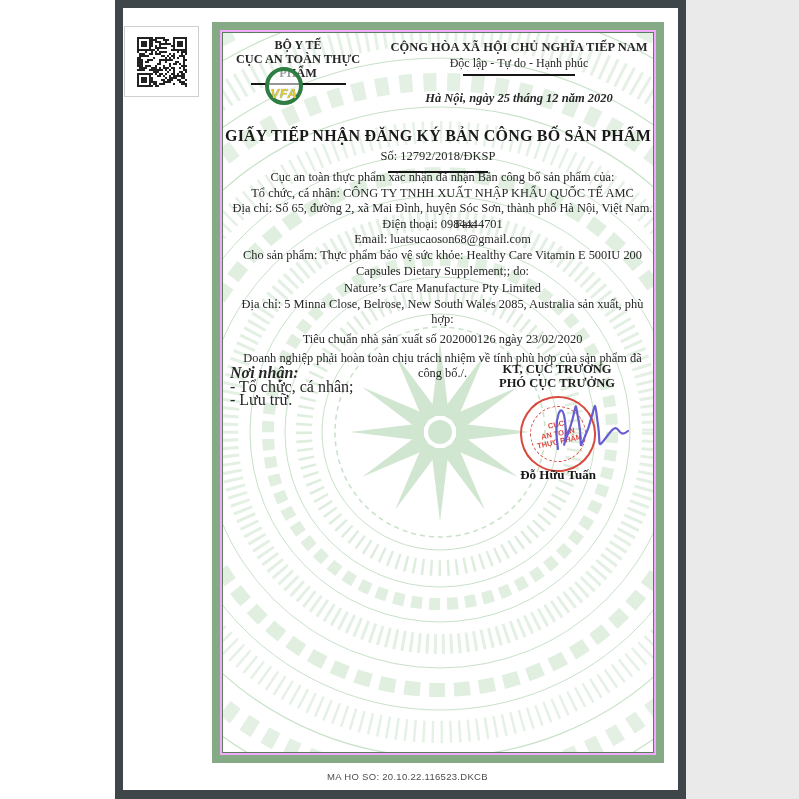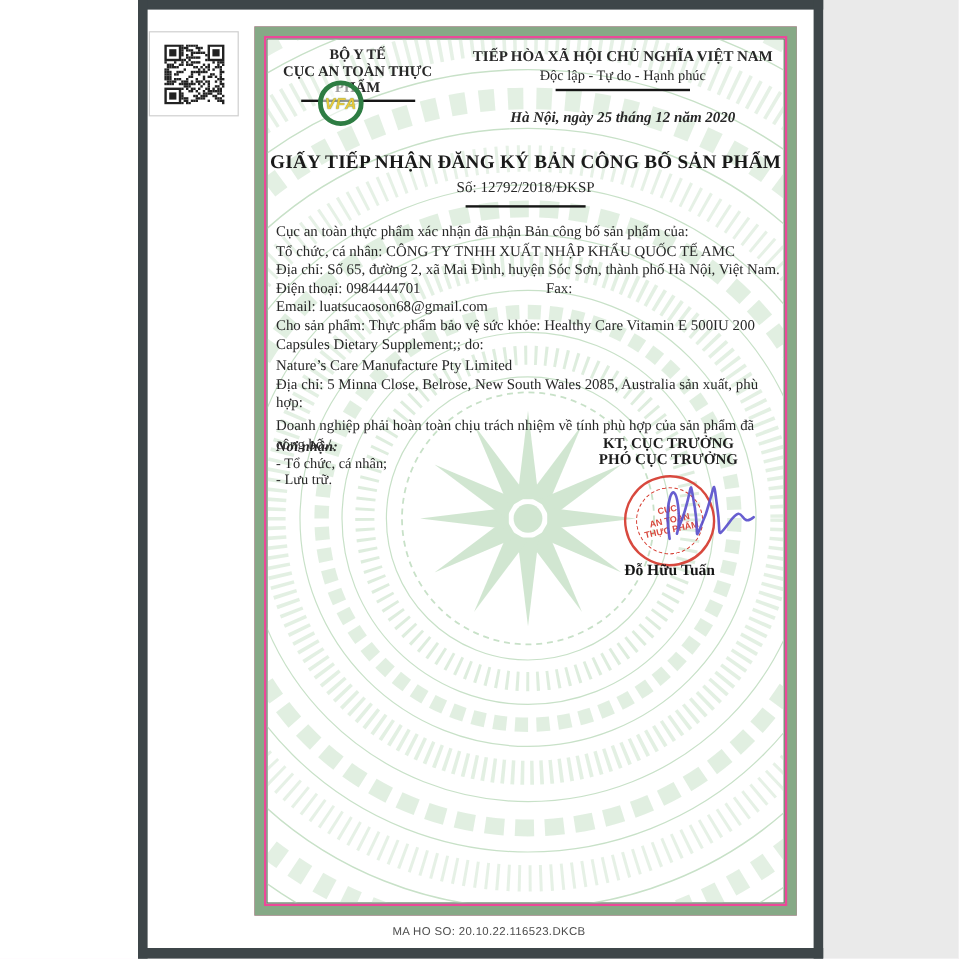--- a/index.html
+++ b/index.html
@@ -14,58 +14,58 @@
   .frame-left   { left:115px; top:0;   width:8px;   height:799px; background:#3e4649; }
   .frame-right  { left:678px; top:0;   width:8px;   height:799px; background:#3e4649; }
   .frame-bottom { left:115px; top:790px; width:571px; height:9px; background:#3e4649; }
 
   
   .qr-box { left:124px; top:26px; width:75px; height:71px; background:#fff;
             border:1px solid #cfcfcf; display:flex; align-items:center; justify-content:center; }
 
   
   .cert { left:212px; top:22px; width:452px; height:741px;
-          border:8px solid #86a986; background:#ec4899; padding:2px; }
+          border:8px solid #86a986; background:#f0abfc; padding:2px; }
   .cert-inner { position:relative; width:100%; height:100%;
                 border:1px solid #5a7d5f; background:#fff; overflow:hidden; }
   .drum { left:0; top:0; width:430px; height:719px; pointer-events:none; }
 
   
   .hdr-left  { left:0; top:5px; width:150px; text-align:center; line-height:14px; }
   .hdr-left .t1 { font-weight:bold; font-size:12px; }
   .hdr-left .t2 { font-weight:bold; font-size:12.3px; }
   .rule { height:1.5px; background:#161616; margin:3px auto 0 auto; }
   .rule-left { width:95px; }
   .vfa-logo { left:42px; top:34px; width:38px; height:38px; border:4px solid #2e7d43;
               border-radius:50%; background:rgba(255,255,255,.55);
-              display:flex; align-items:center; justify-content:center; }
+              display:flex; align-items:flex-end; justify-content:center; }
   .vfa-logo span { font-style:italic; font-weight:bold; font-size:13px; color:#e8c83c;
                    text-shadow:0 0 1px #2e7d43; letter-spacing:.5px;
                    font-family:"Liberation Sans", sans-serif; }
   .hdr-right { left:160px; top:7px; width:272px; text-align:center; line-height:15px; }
   .hdr-right .t1 { font-weight:bold; font-size:12.5px; }
   .hdr-right .t2 { font-weight:normal; font-size:12px; margin-top:1px; }
   .rule-right { width:112px; }
   .dateline { left:160px; top:58px; width:272px; text-align:center;
               font-weight:bold; font-style:italic; font-size:12.5px; }
 
   
   .doc-title { left:0; top:94px; width:430px; text-align:center;
                font-weight:bold; font-size:16px; letter-spacing:.2px; color:#191919; }
   .doc-number { left:0; top:116px; width:430px; text-align:center; font-size:12.5px; }
   .num-rule { left:165px; top:138px; width:100px; height:1.5px; background:#161616; }
 
   
-  .body-block { left:7px; top:153px; width:425px; font-size:12.4px; line-height:15.6px; }
+  .body-block { left:7px; top:137px; width:425px; font-size:12.4px; line-height:15.6px;text-align:center; }
   .body-block .ln { position:relative; }
   .fax { position:absolute; left:225px; top:0; }
   .mt2 { margin-top:2px; } .mt4 { margin-top:4px; } .mt3 { margin-top:3px; }
 
   
-  .recip { left:7px; top:333px; font-size:12px; line-height:13.5px; }
+  .recip { left:7px; top:333px; font-size:16px; line-height:13.5px; }
   .recip .lbl { font-weight:bold; font-style:italic; }
 
   
   .sig-title { left:228px; top:330px; width:212px; text-align:center;
                font-weight:bold; font-size:12.5px; line-height:13.5px; color:#1c1c1c; }
   .stamp { left:297px; top:363px; width:76px; height:76px; border:2.2px solid #d8493e;
            border-radius:50%; transform:rotate(-12deg);
            display:flex; align-items:center; justify-content:center; }
   .stamp-ring { position:absolute; inset:8px; border:1px dashed #d8493e; border-radius:50%; }
   .stamp-txt { text-align:center; font-weight:bold; font-size:7.5px; line-height:8.5px;
@@ -380,21 +380,21 @@
       <div class="abs hdr-left">
         <div class="t1">BỘ Y TẾ</div>
         <div class="t2">CỤC AN TOÀN THỰC PHẨM</div>
         <div class="rule rule-left"></div>
       </div>
       <div class="abs vfa-logo">
         <span>VFA</span>
       </div>
 
       <div class="abs hdr-right">
-        <div class="t1">TIẾP HÒA XÃ HỘI CHỦ NGHĨA VIỆT NAM</div>
+        <div class="t1">CỘNG HÒA XÃ HỘI CHỦ NGHĨA TIẾP NAM</div>
         <div class="t2">Độc lập - Tự do - Hạnh phúc</div>
         <div class="rule rule-right"></div>
       </div>
       <div class="abs dateline">Hà Nội, ngày 25 tháng 12 năm 2020</div>
 
       <div class="abs doc-title">GIẤY TIẾP NHẬN ĐĂNG KÝ BẢN CÔNG BỐ SẢN PHẨM</div>
       <div class="abs doc-number">Số: 12792/2018/ĐKSP</div>
       <div class="abs num-rule"></div>
 
       <div class="abs body-block">
@@ -402,20 +402,21 @@
         <div class="ln">Tổ chức, cá nhân: CÔNG TY TNHH XUẤT NHẬP KHẨU QUỐC TẾ AMC</div>
         <div class="ln">Địa chỉ: Số 65, đường 2, xã Mai Đình, huyện Sóc Sơn, thành phố Hà Nội, Việt Nam.</div>
         <div class="ln">
           <span>Điện thoại: 0984444701</span>
           <span class="fax">Fax:</span>
         </div>
         <div class="ln">Email: luatsucaoson68@gmail.com</div>
         <div class="ln">Cho sản phẩm: Thực phẩm bảo vệ sức khỏe: Healthy Care Vitamin E 500IU 200 Capsules Dietary Supplement;; do:</div>
         <div class="ln mt2">Nature’s Care Manufacture Pty Limited</div>
         <div class="ln">Địa chỉ: 5 Minna Close, Belrose, New South Wales 2085, Australia sản xuất, phù hợp:</div>
+        <div class="ln mt4">Tiêu chuẩn nhà sản xuất số 202000126 ngày 23/02/2020</div>
         <div class="ln mt3">Doanh nghiệp phải hoàn toàn chịu trách nhiệm về tính phù hợp của sản phẩm đã công bố./.</div>
       </div>
 
       <div class="abs recip">
         <div class="lbl">Nơi nhận:</div>
         <div>- Tổ chức, cá nhân;</div>
         <div>- Lưu trữ.</div>
       </div>
 
       <div class="abs sig-title">

